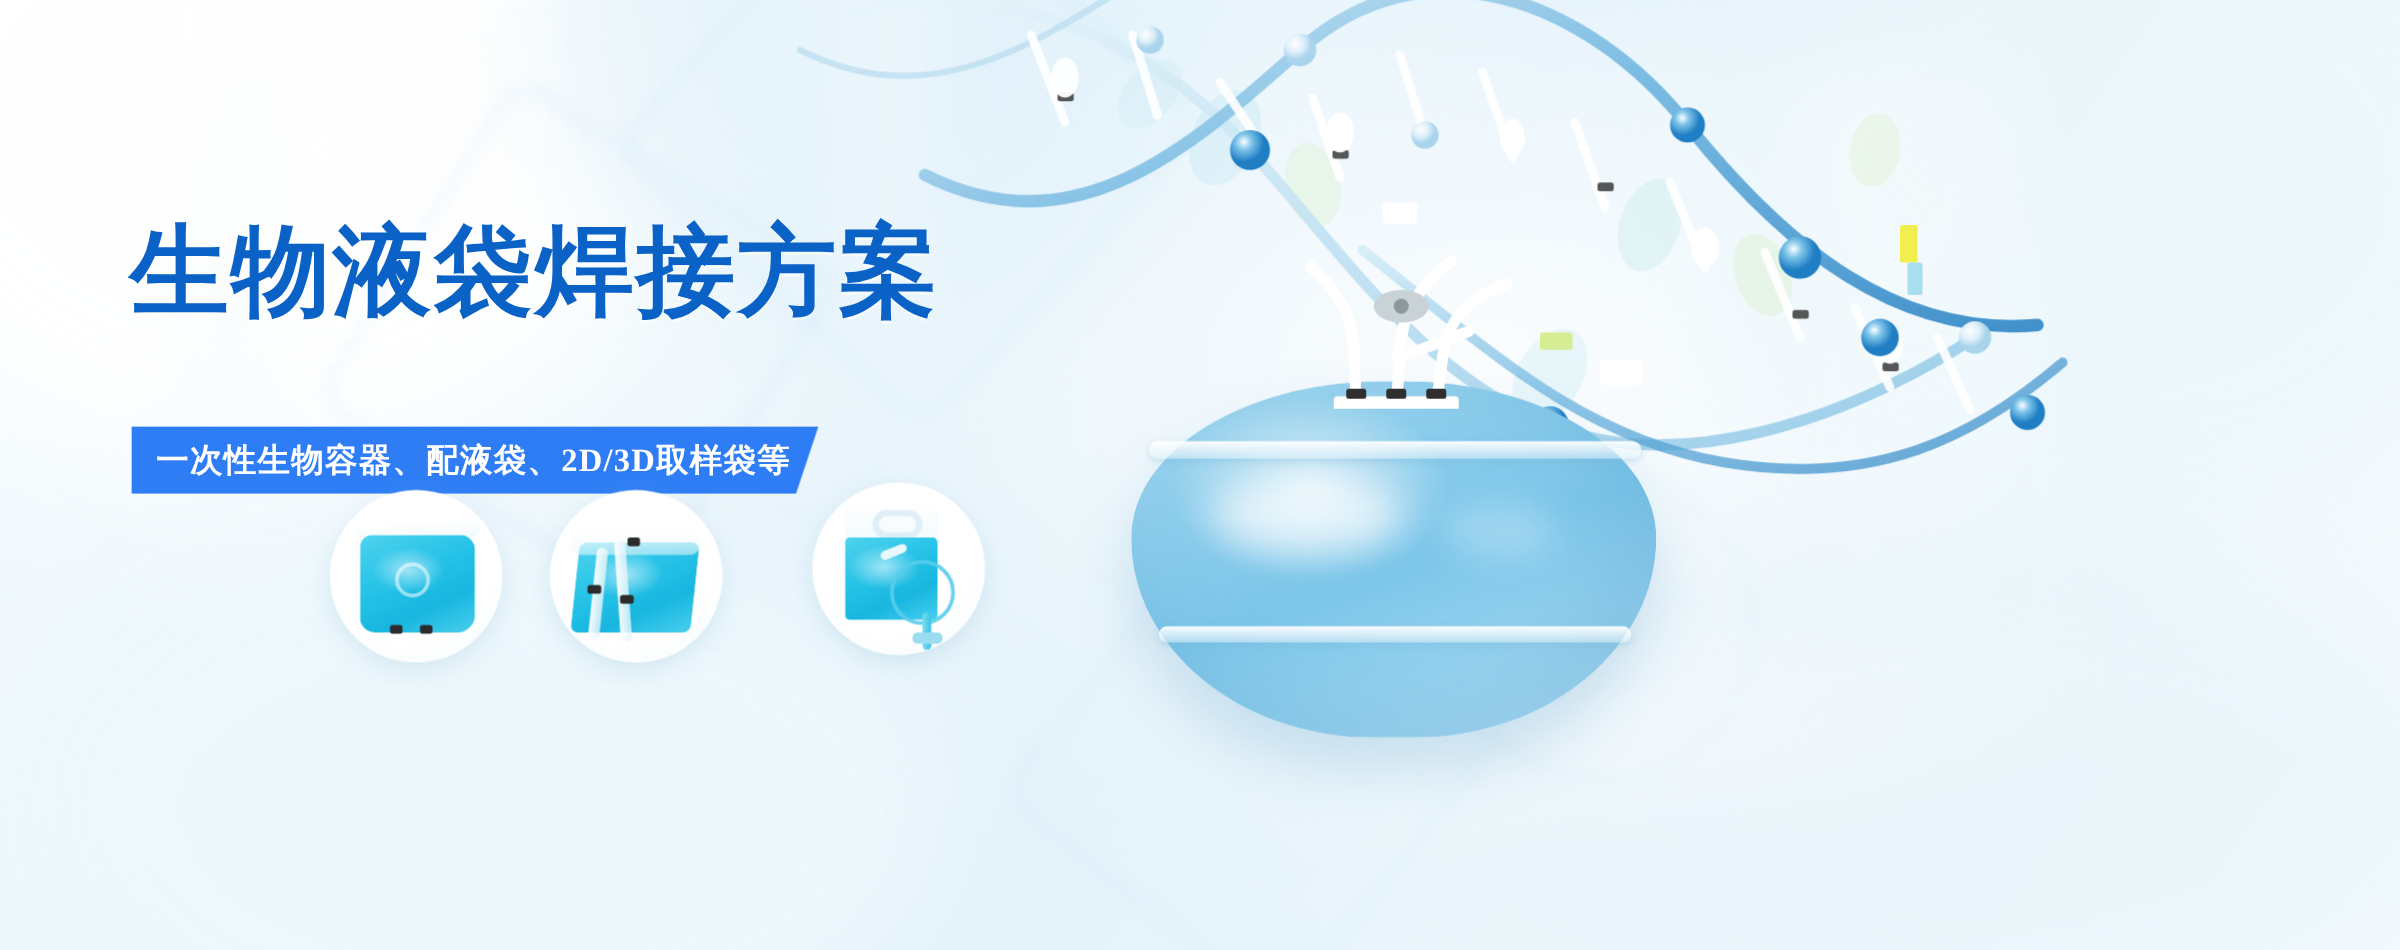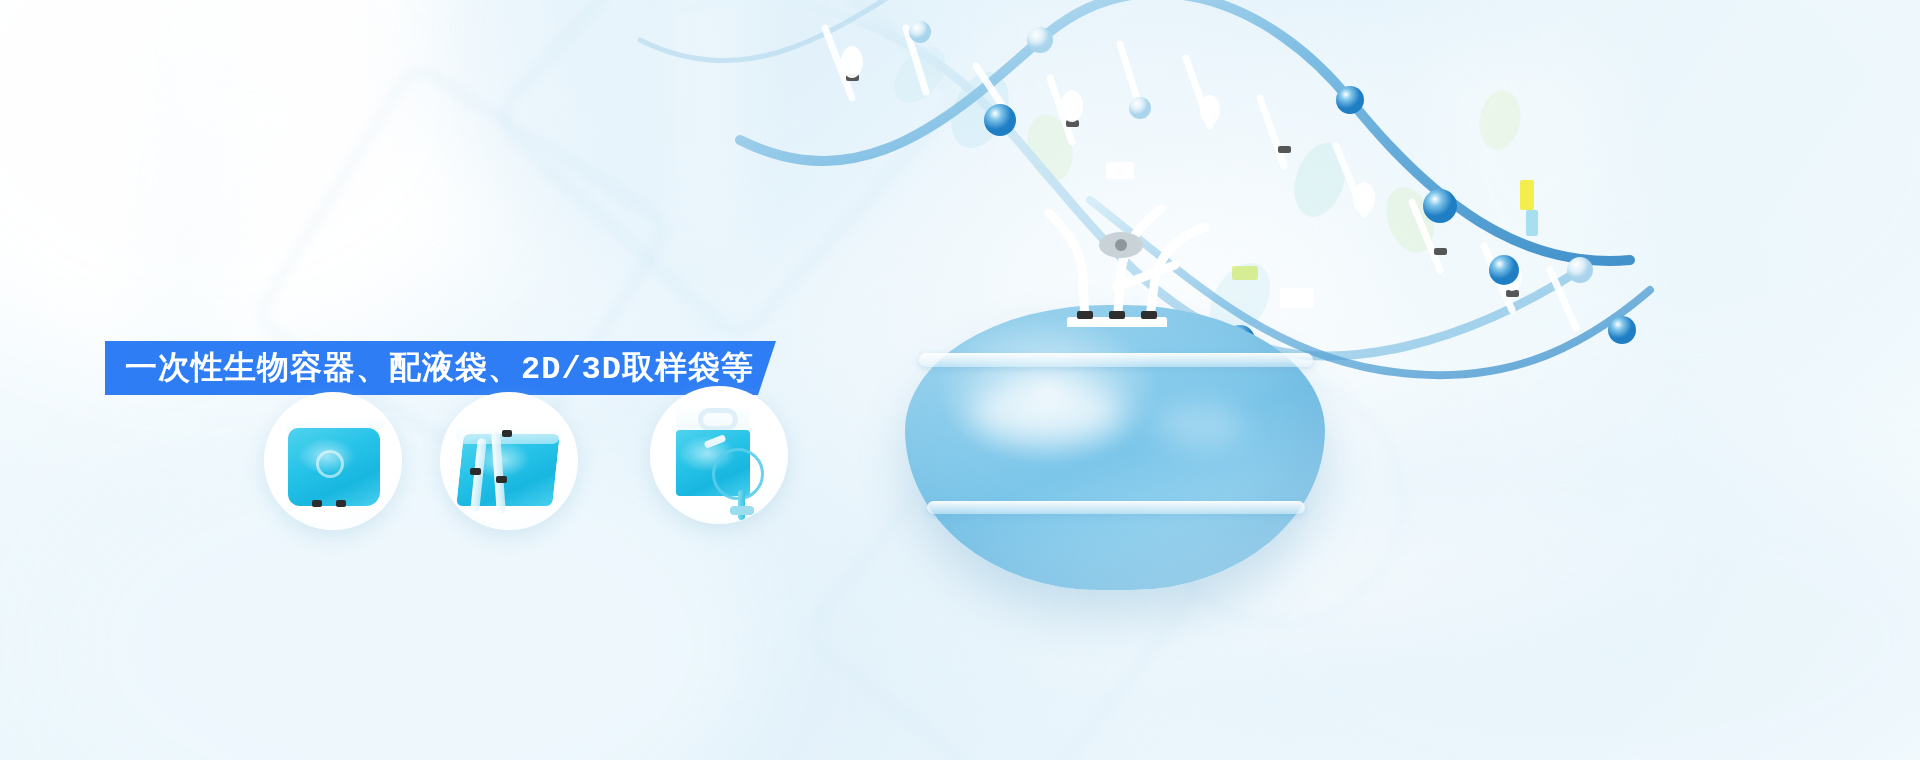--- a/index.html
+++ b/index.html
@@ -62,22 +62,22 @@
   }
   #subbar{
     position:absolute;left:105px;top:341px;height:54px;
     background:#2e7df5;display:flex;align-items:center;
     padding:0 22px 0 20px;
     -webkit-clip-path:polygon(0 0,100% 0,calc(100% - 18px) 100%,0 100%);
     clip-path:polygon(0 0,100% 0,calc(100% - 18px) 100%,0 100%);
     box-shadow:0 3px 10px rgba(60,130,220,.22);
   }
   #subbar span{
-    color:#ffffff;font-size:32px;font-weight:bold;letter-spacing:1px;
-    font-family:Liberation Mono, monospace;white-space:nowrap;
+    color:#ffffff;font-size:26px;font-weight:bold;letter-spacing:1px;
+    font-family:Liberation Serif, serif;white-space:nowrap;
   }
 
   
   .thumb{
     position:absolute;width:138px;height:138px;border-radius:50%;
     background:radial-gradient(circle at 42% 34%,#ffffff 0%,#ffffff 62%,#f6fbfe 100%);
     box-shadow:0 6px 20px rgba(150,195,220,.3);
     overflow:hidden;
   }
   .t1{left:264px;top:392px;}
@@ -243,20 +243,21 @@
       <g fill="#2f2f2f">
         <rect x="52" y="124" width="16" height="8" rx="2"></rect>
         <rect x="84" y="124" width="16" height="8" rx="2"></rect>
         <rect x="116" y="124" width="16" height="8" rx="2"></rect>
       </g>
       <ellipse cx="96" cy="58" rx="22" ry="13" fill="#c9d2d6"></ellipse>
       <circle cx="96" cy="58" r="6" fill="#8d989d"></circle>
     </svg>
   </div>
 
+  <div id="title">生物液袋焊接方案</div>
 
   <div id="subbar">
     <span>一次性生物容器、配液袋、2D/3D取样袋等</span>
   </div>
 
   <div class="thumb t1">
     <div class="filmtop" style="left:22px;top:26px;width:98px;height:14px;transform:rotate(-3deg);"></div>
     <div class="pillow" style="left:24px;top:36px;width:92px;height:78px;"></div>
     <div class="ring" style="left:52px;top:58px;width:22px;height:22px;border-color:rgba(255,255,255,.55);"></div>
     <div class="clamp" style="left:48px;top:108px;width:10px;height:7px;"></div>

